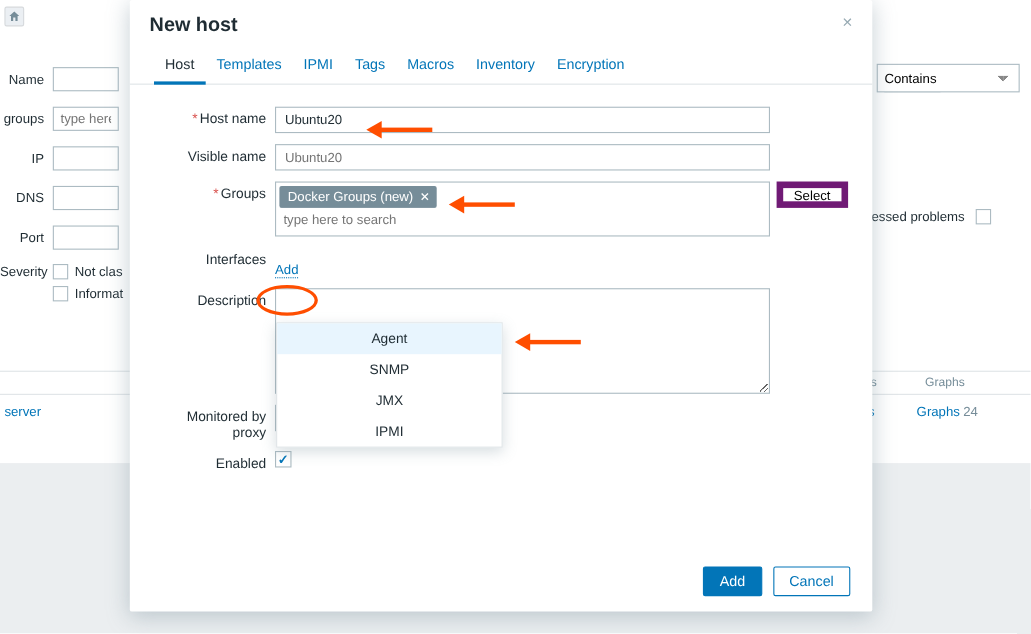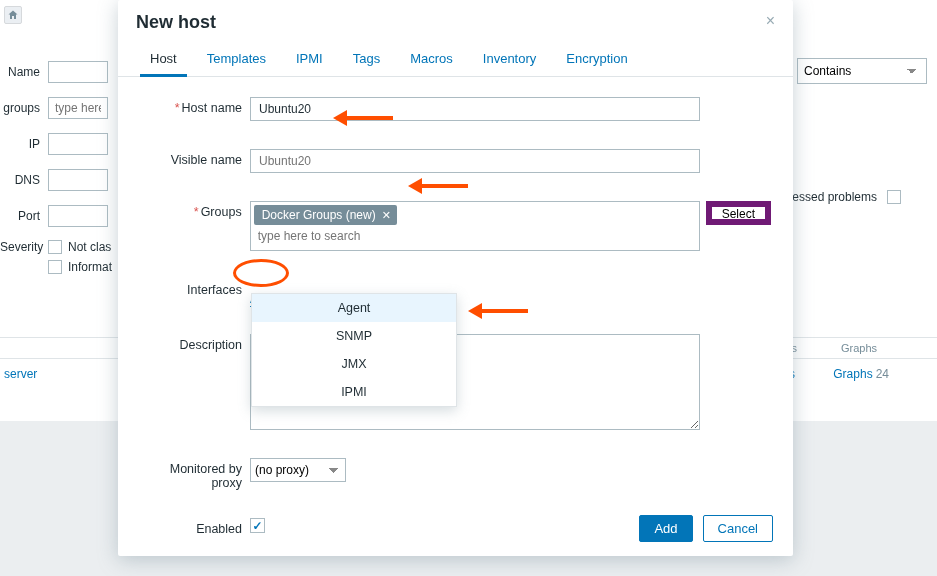--- a/index.html
+++ b/index.html
@@ -92,37 +92,37 @@
       padding: 0;
       z-index: 10;
     }
     .modal-header {
       padding: 12px 18px 8px 18px;
       display:flex; justify-content: space-between; align-items:flex-start;
     }
     .modal-title { font-size: 18px; font-weight: bold; color:#1f2c33;}
     .close-x { color:#97aab3; font-size:16px; cursor:pointer;}
     .tabs {
-      display:flex; gap: 10px; padding: 4px 14px 0 22px;
+      display:flex; gap: 0; padding: 4px 14px 0 22px;
       border-bottom: 1px solid #dfe4e7;
     }
     .tab {
       padding: 6px 10px 8px 10px;
       color: #0275b8;
       font-size: 13px;
       cursor:pointer;
     }
     .tab.active {
       color: #1f2c33;
       border-bottom: 3px solid #0275b8;
       margin-bottom: -1px;
       font-weight: normal;
     }
     .form-body { padding: 20px 22px 10px 22px; }
-    .form-row { display:flex; align-items:flex-start; margin-bottom: 28px; }
+    .form-row { display:flex; align-items:flex-start; margin-bottom: 10px; }
     .form-label { width: 110px; text-align:right; padding-right: 8px; padding-top:4px; font-size:12.5px; color:#1f2c33;}
     .form-label .req { color:#d9534f; margin-right:2px;}
     .form-input {
       height: 24px; border: 1px solid #acbbc2; padding: 2px 8px; font-size:12px; width: 450px; color:#1f2c33;
     }
     .form-input.placeholder { color:#97aab3; }
     .tag-box {
       min-height: 44px; border: 1px solid #acbbc2; width: 450px;
       padding: 3px;
     }

